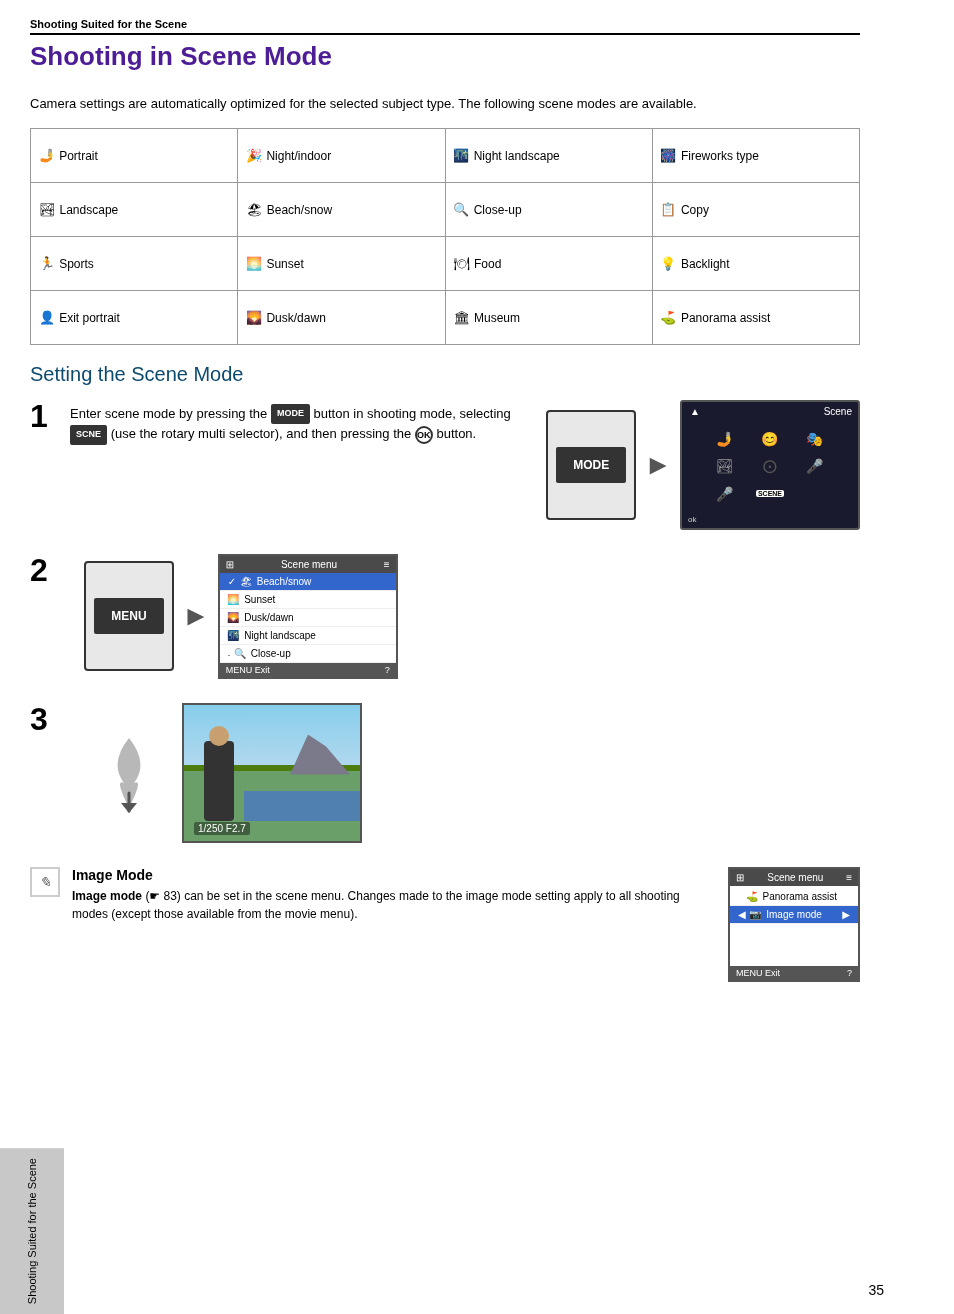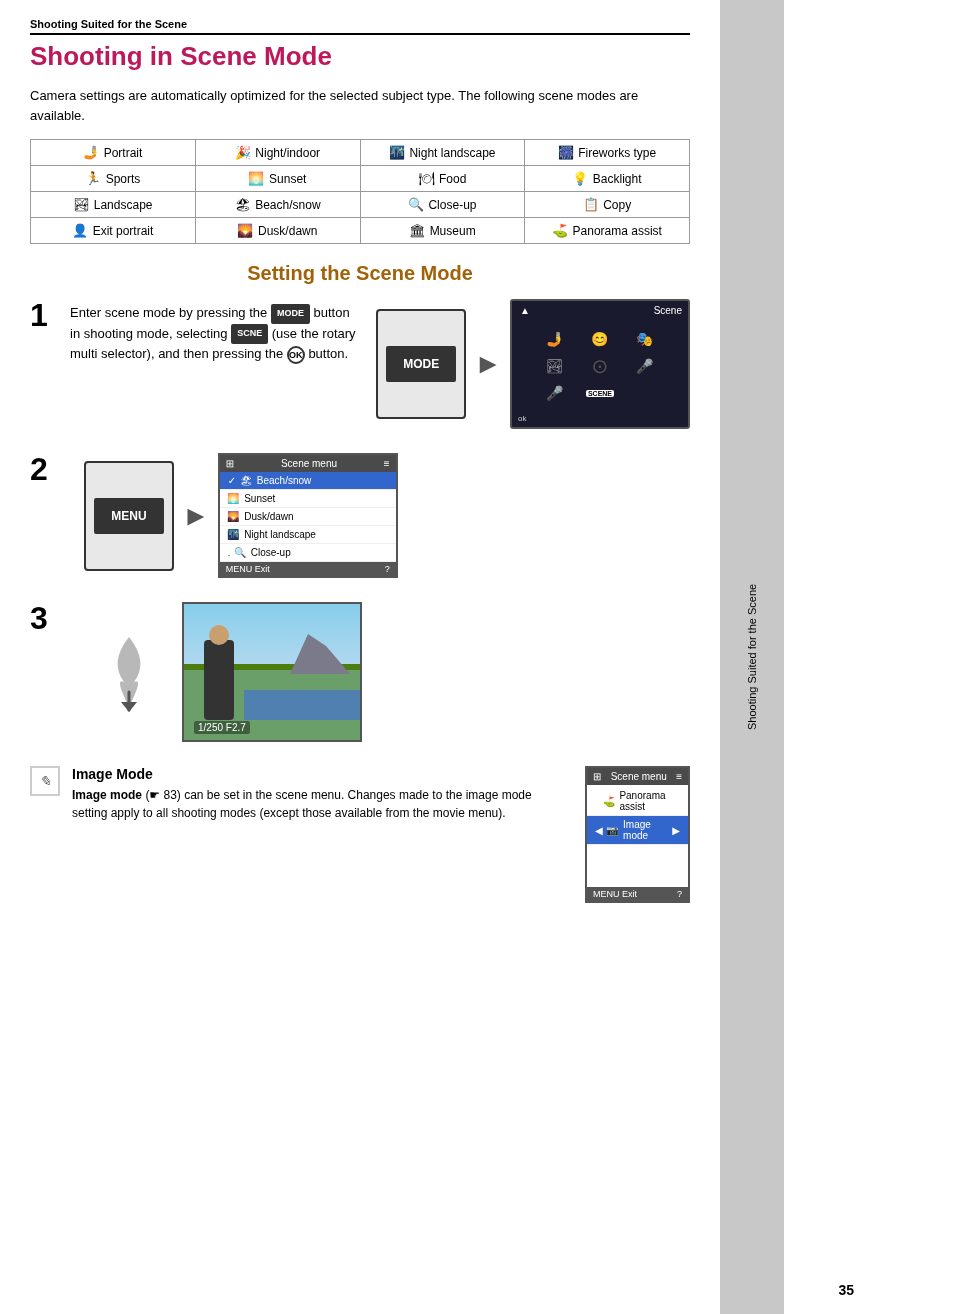--- a/index.html
+++ b/index.html
@@ -8,22 +8,23 @@
       font-size: 13px;
       background: #fff;
       color: #000;
       width: 954px;
       min-height: 1314px;
       position: relative;
       overflow: hidden;
     }
     .page-container {
       display: flex;
-      width: 784px;
+      width: 954px;
       min-height: 1314px;
+      flex-direction: column;
     }
     .main-content {
       flex: 1;
       padding: 18px 30px 30px 30px;
       max-width: 890px;
     }
     .sidebar {
       width: 64px;
       background: #c8c8c8;
       display: flex;
@@ -39,51 +40,49 @@
       font-size: 11px;
       font-weight: bold;
       border-bottom: 2px solid #000;
       padding-bottom: 3px;
       margin-bottom: 6px;
       color: #000;
     }
     .page-title {
       font-size: 26px;
       font-weight: bold;
-      margin-bottom: 14px;
-      color: #be185d;
+      margin-bottom: 22px;
+      color: #4c1d95;
     }
     .intro-text {
       font-size: 13px;
       line-height: 1.5;
       margin-bottom: 14px;
     }
     
     .scene-table {
       width: 100%;
       border-collapse: collapse;
       margin-bottom: 18px;
       font-size: 12px;
     }
     .scene-table td {
       border: 1px solid #999;
-      padding: 5px 8px;
+      padding: 19px 8px;
       width: 25%;
-      text-align: center;
     }
     .scene-table td .icon {
       margin-right: 4px;
       font-size: 13px;
     }
     .section-title {
       font-size: 20px;
-      font-weight: bold;
+      font-weight: normal;
       margin-bottom: 14px;
-      color: #a16207;
-      text-align: center;
+      color: #0c4a6e;
     }
     
     .step {
       display: flex;
       margin-bottom: 24px;
       align-items: flex-start;
     }
     .step-number {
       font-size: 32px;
       font-weight: bold;
@@ -166,23 +165,23 @@
       font-size: 12px;
       line-height: 1.5;
     }
     .note-text b {
       font-weight: bold;
     }
     
     .page-number {
       position: absolute;
       bottom: 16px;
-      right: 100px;
+      right: 70px;
       font-size: 14px;
-      font-weight: bold;
+      font-weight: normal;
     }
 
     
     .camera-display {
       width: 180px;
       height: 130px;
       border: 2px solid #555;
       background: #1a1a2e;
       position: relative;
       border-radius: 3px;
@@ -388,30 +387,30 @@
 
     <table class="scene-table">
       <tbody id="scene-table-body">
       <tr>
             <td><span class="icon">🤳</span><span>Portrait</span></td>
             <td><span class="icon">🎉</span><span>Night/indoor</span></td>
             <td><span class="icon">🌃</span><span>Night landscape</span></td>
             <td><span class="icon">🎆</span><span>Fireworks type</span></td>
           </tr>
           <tr>
+            <td><span class="icon">🏞</span><span>Landscape</span></td>
+            <td><span class="icon">🏖</span><span>Beach/snow</span></td>
+            <td><span class="icon">🔍</span><span>Close-up</span></td>
+            <td><span class="icon">📋</span><span>Copy</span></td>
+          </tr>
+          <tr>
             <td><span class="icon">🏃</span><span>Sports</span></td>
             <td><span class="icon">🌅</span><span>Sunset</span></td>
             <td><span class="icon">🍽</span><span>Food</span></td>
             <td><span class="icon">💡</span><span>Backlight</span></td>
-          </tr>
-          <tr>
-            <td><span class="icon">🏞</span><span>Landscape</span></td>
-            <td><span class="icon">🏖</span><span>Beach/snow</span></td>
-            <td><span class="icon">🔍</span><span>Close-up</span></td>
-            <td><span class="icon">📋</span><span>Copy</span></td>
           </tr>
           <tr>
             <td><span class="icon">👤</span><span>Exit portrait</span></td>
             <td><span class="icon">🌄</span><span>Dusk/dawn</span></td>
             <td><span class="icon">🏛</span><span>Museum</span></td>
             <td><span class="icon">⛳</span><span>Panorama assist</span></td>
           </tr>
         </tbody>
     </table>
 

